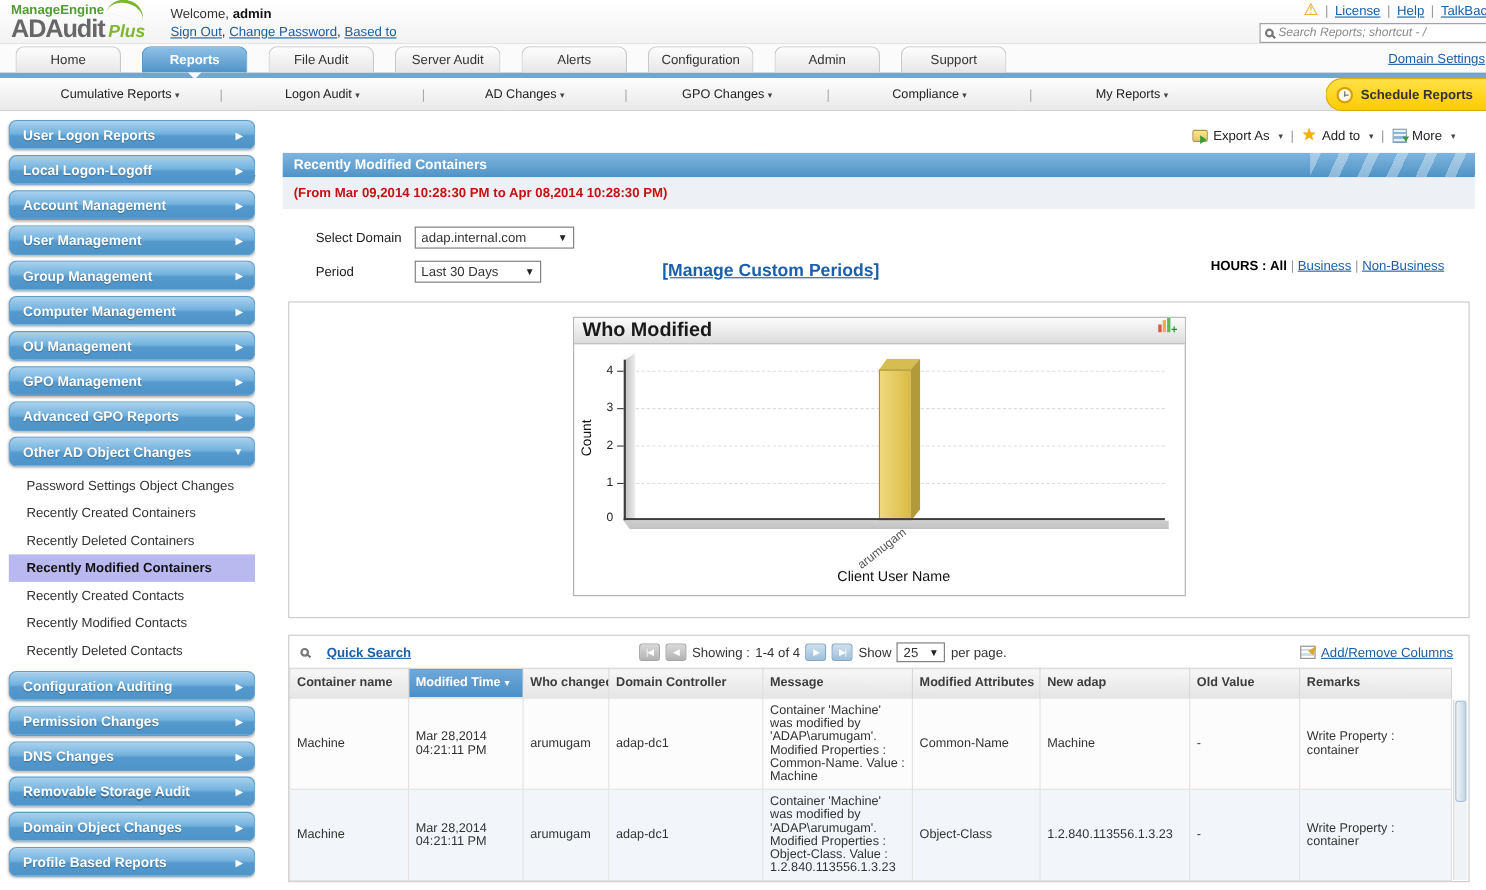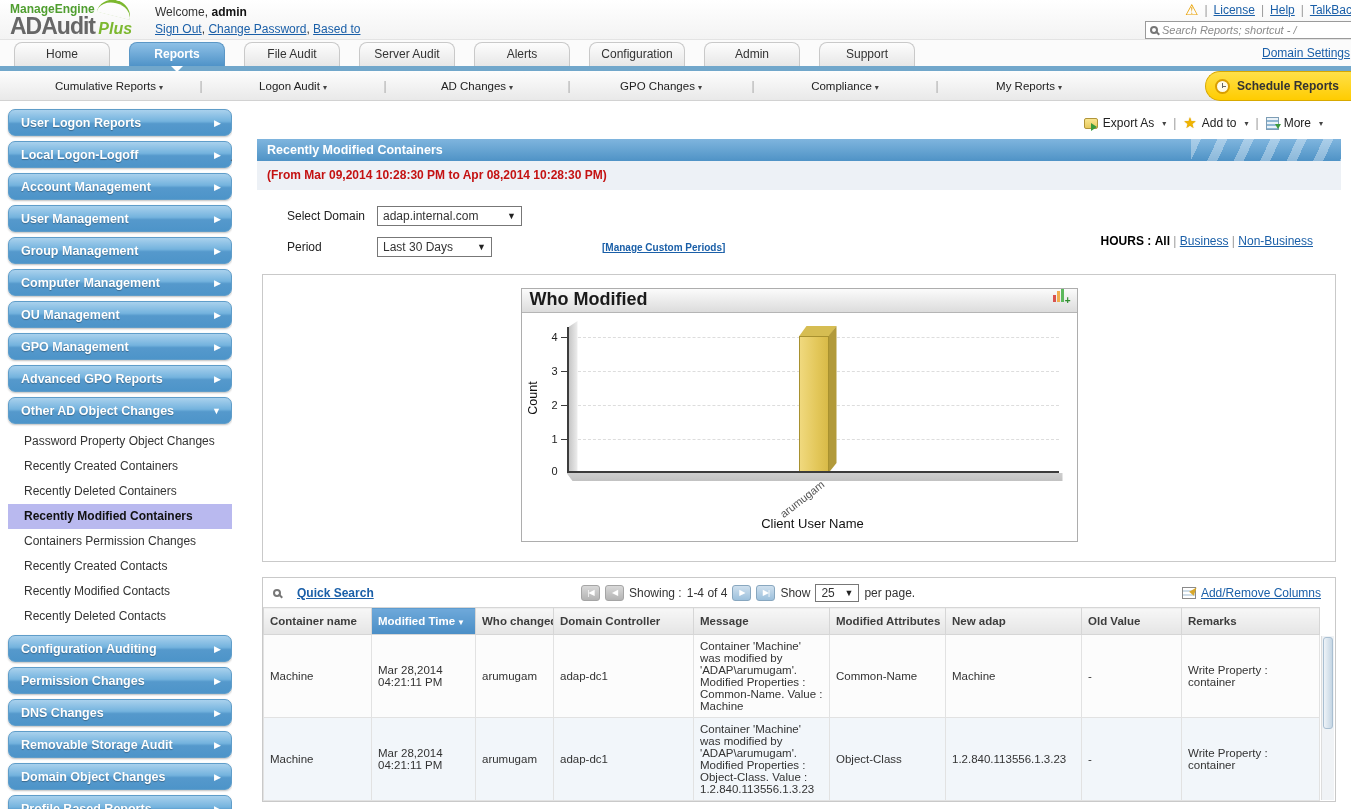--- a/index.html
+++ b/index.html
@@ -66,21 +66,21 @@
 
   
   .report-title{height:22px;line-height:22px;background:linear-gradient(#7fb5de,#4f93c6);color:#fff;font-weight:bold;font-size:12.5px;padding-left:10px;position:relative;overflow:hidden}
   .report-title::after{content:'';position:absolute;right:0;top:0;bottom:0;width:150px;background:repeating-linear-gradient(115deg,rgba(255,255,255,.35) 0 9px,rgba(255,255,255,0) 9px 24px)}
   .date-range{background:#edf1f6;color:#c41212;font-weight:bold;font-size:12px;padding:7px 10px 8px}
   .filters{padding:16px 5px 0 30px;position:relative}
   .filter-row{display:flex;align-items:center;margin-bottom:11px}
   .filter-label{width:90px;color:#222}
   .sel{border:1px solid #777;background:#fff;height:20px;display:inline-flex;align-items:center;justify-content:space-between;padding:0 5px;font-size:12px;cursor:pointer;gap:6px}
   .sel .caret{margin:0;font-size:9px;color:#222}
-  .manage-link{margin-left:110px;font-weight:bold;font-size:10px}
+  .manage-link{margin-left:110px;font-weight:bold;font-size:16px}
   .hours{position:absolute;right:28px;top:44px;font-size:12px;color:#222;white-space:nowrap}
   .hours b{color:#000}
 
   
   .chart-panel{border:1px solid #c9c9c9;margin:17px 5px 0;height:288px;background:#fff;padding-top:13px}
   .chart-box{width:557px;margin:0 auto;border:1px solid #adadad;background:#fff}
   .chart-header{height:24px;background:linear-gradient(#fbfbfb,#dcdcdc);border-bottom:1px solid #b5b5b5;display:flex;align-items:flex-start;justify-content:space-between;padding:0 8px;font-weight:bold;font-size:18px;color:#1a1a1a}
   .chart-ic{display:flex;align-items:flex-end;gap:1px;height:13px;cursor:pointer;position:relative;padding-right:5px}
   .chart-ic i{display:block;width:3px}
   .chart-ic .b1{height:7px;background:#d9534f}
@@ -194,25 +194,24 @@
     <div class="side-btn"><span>Local Logon-Logoff</span><span class="arr">▶</span></div>
     <div class="side-btn"><span>Account Management</span><span class="arr">▶</span></div>
     <div class="side-btn"><span>User Management</span><span class="arr">▶</span></div>
     <div class="side-btn"><span>Group Management</span><span class="arr">▶</span></div>
     <div class="side-btn"><span>Computer Management</span><span class="arr">▶</span></div>
     <div class="side-btn"><span>OU Management</span><span class="arr">▶</span></div>
     <div class="side-btn"><span>GPO Management</span><span class="arr">▶</span></div>
     <div class="side-btn"><span>Advanced GPO Reports</span><span class="arr">▶</span></div>
     <div class="side-btn"><span>Other AD Object Changes</span><span class="arr">▼</span></div>
     <div class="side-sub">
-      <div class="side-sub-item">Password Property Object Changes</div>
+      <div class="side-sub-item">Password Settings Object Changes</div>
       <div class="side-sub-item">Recently Created Containers</div>
       <div class="side-sub-item">Recently Deleted Containers</div>
       <div class="side-sub-item selected">Recently Modified Containers</div>
-      <div class="side-sub-item">Containers Permission Changes</div>
       <div class="side-sub-item">Recently Created Contacts</div>
       <div class="side-sub-item">Recently Modified Contacts</div>
       <div class="side-sub-item">Recently Deleted Contacts</div>
     </div>
     <div class="side-btn"><span>Configuration Auditing</span><span class="arr">▶</span></div>
     <div class="side-btn"><span>Permission Changes</span><span class="arr">▶</span></div>
     <div class="side-btn"><span>DNS Changes</span><span class="arr">▶</span></div>
     <div class="side-btn"><span>Removable Storage Audit</span><span class="arr">▶</span></div>
     <div class="side-btn"><span>Domain Object Changes</span><span class="arr">▶</span></div>
     <div class="side-btn"><span>Profile Based Reports</span><span class="arr">▶</span></div>

